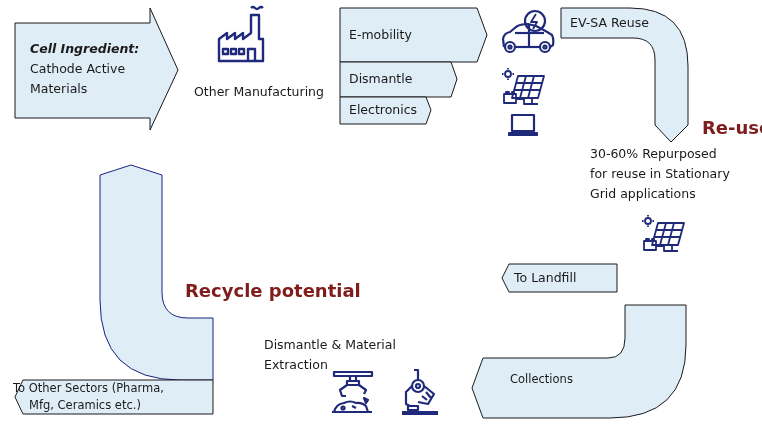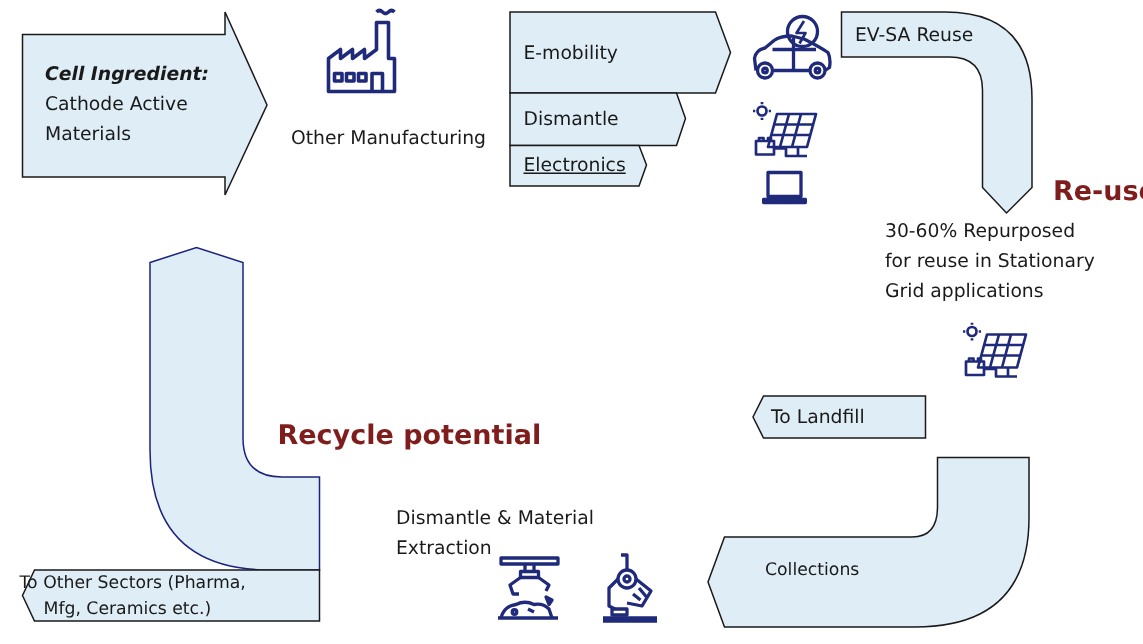--- a/index.html
+++ b/index.html
@@ -45,21 +45,21 @@
     <rect x="8" y="44" width="5" height="5"></rect>
     <rect x="16" y="44" width="5" height="5"></rect>
     <rect x="24" y="44" width="5" height="5"></rect>
     <path d="M33,56 L33,44 L40,44 L40,56"></path>
   </g>
 </svg>
 <div class="txt" style="left:194px;top:82px;">Other Manufacturing</div>
 
 <div class="txt" style="left:349px;top:25px;">E-mobility</div>
 <div class="txt" style="left:349px;top:69px;">Dismantle</div>
-<div class="txt" style="left:349px;top:100px;text-decoration:underline;">Electronics</div>
+<div class="txt" style="left:349px;top:100px;">Electronics</div>
 
 <svg class="icon" style="left:500px;top:9px;" width="56" height="46" viewBox="0 0 56 46">
   <g fill="none" stroke="#1f2a7a" stroke-width="2.2" stroke-linejoin="round">
     <circle cx="35" cy="12" r="10"></circle>
     <path d="M36,5 L31,13 L37,13 L33,20" stroke-width="1.8"></path>
     <path d="M4,38 L3,30 Q4,24 10,23 L16,18 Q20,15 28,15 L36,17 Q46,22 52,26 Q54,30 53,36 L50,38"></path>
     <path d="M15,24 L44,24"></path>
     <path d="M29,16 L29,38"></path>
     <path d="M16,38 L40,38"></path>
     <circle cx="10" cy="38" r="5"></circle>

